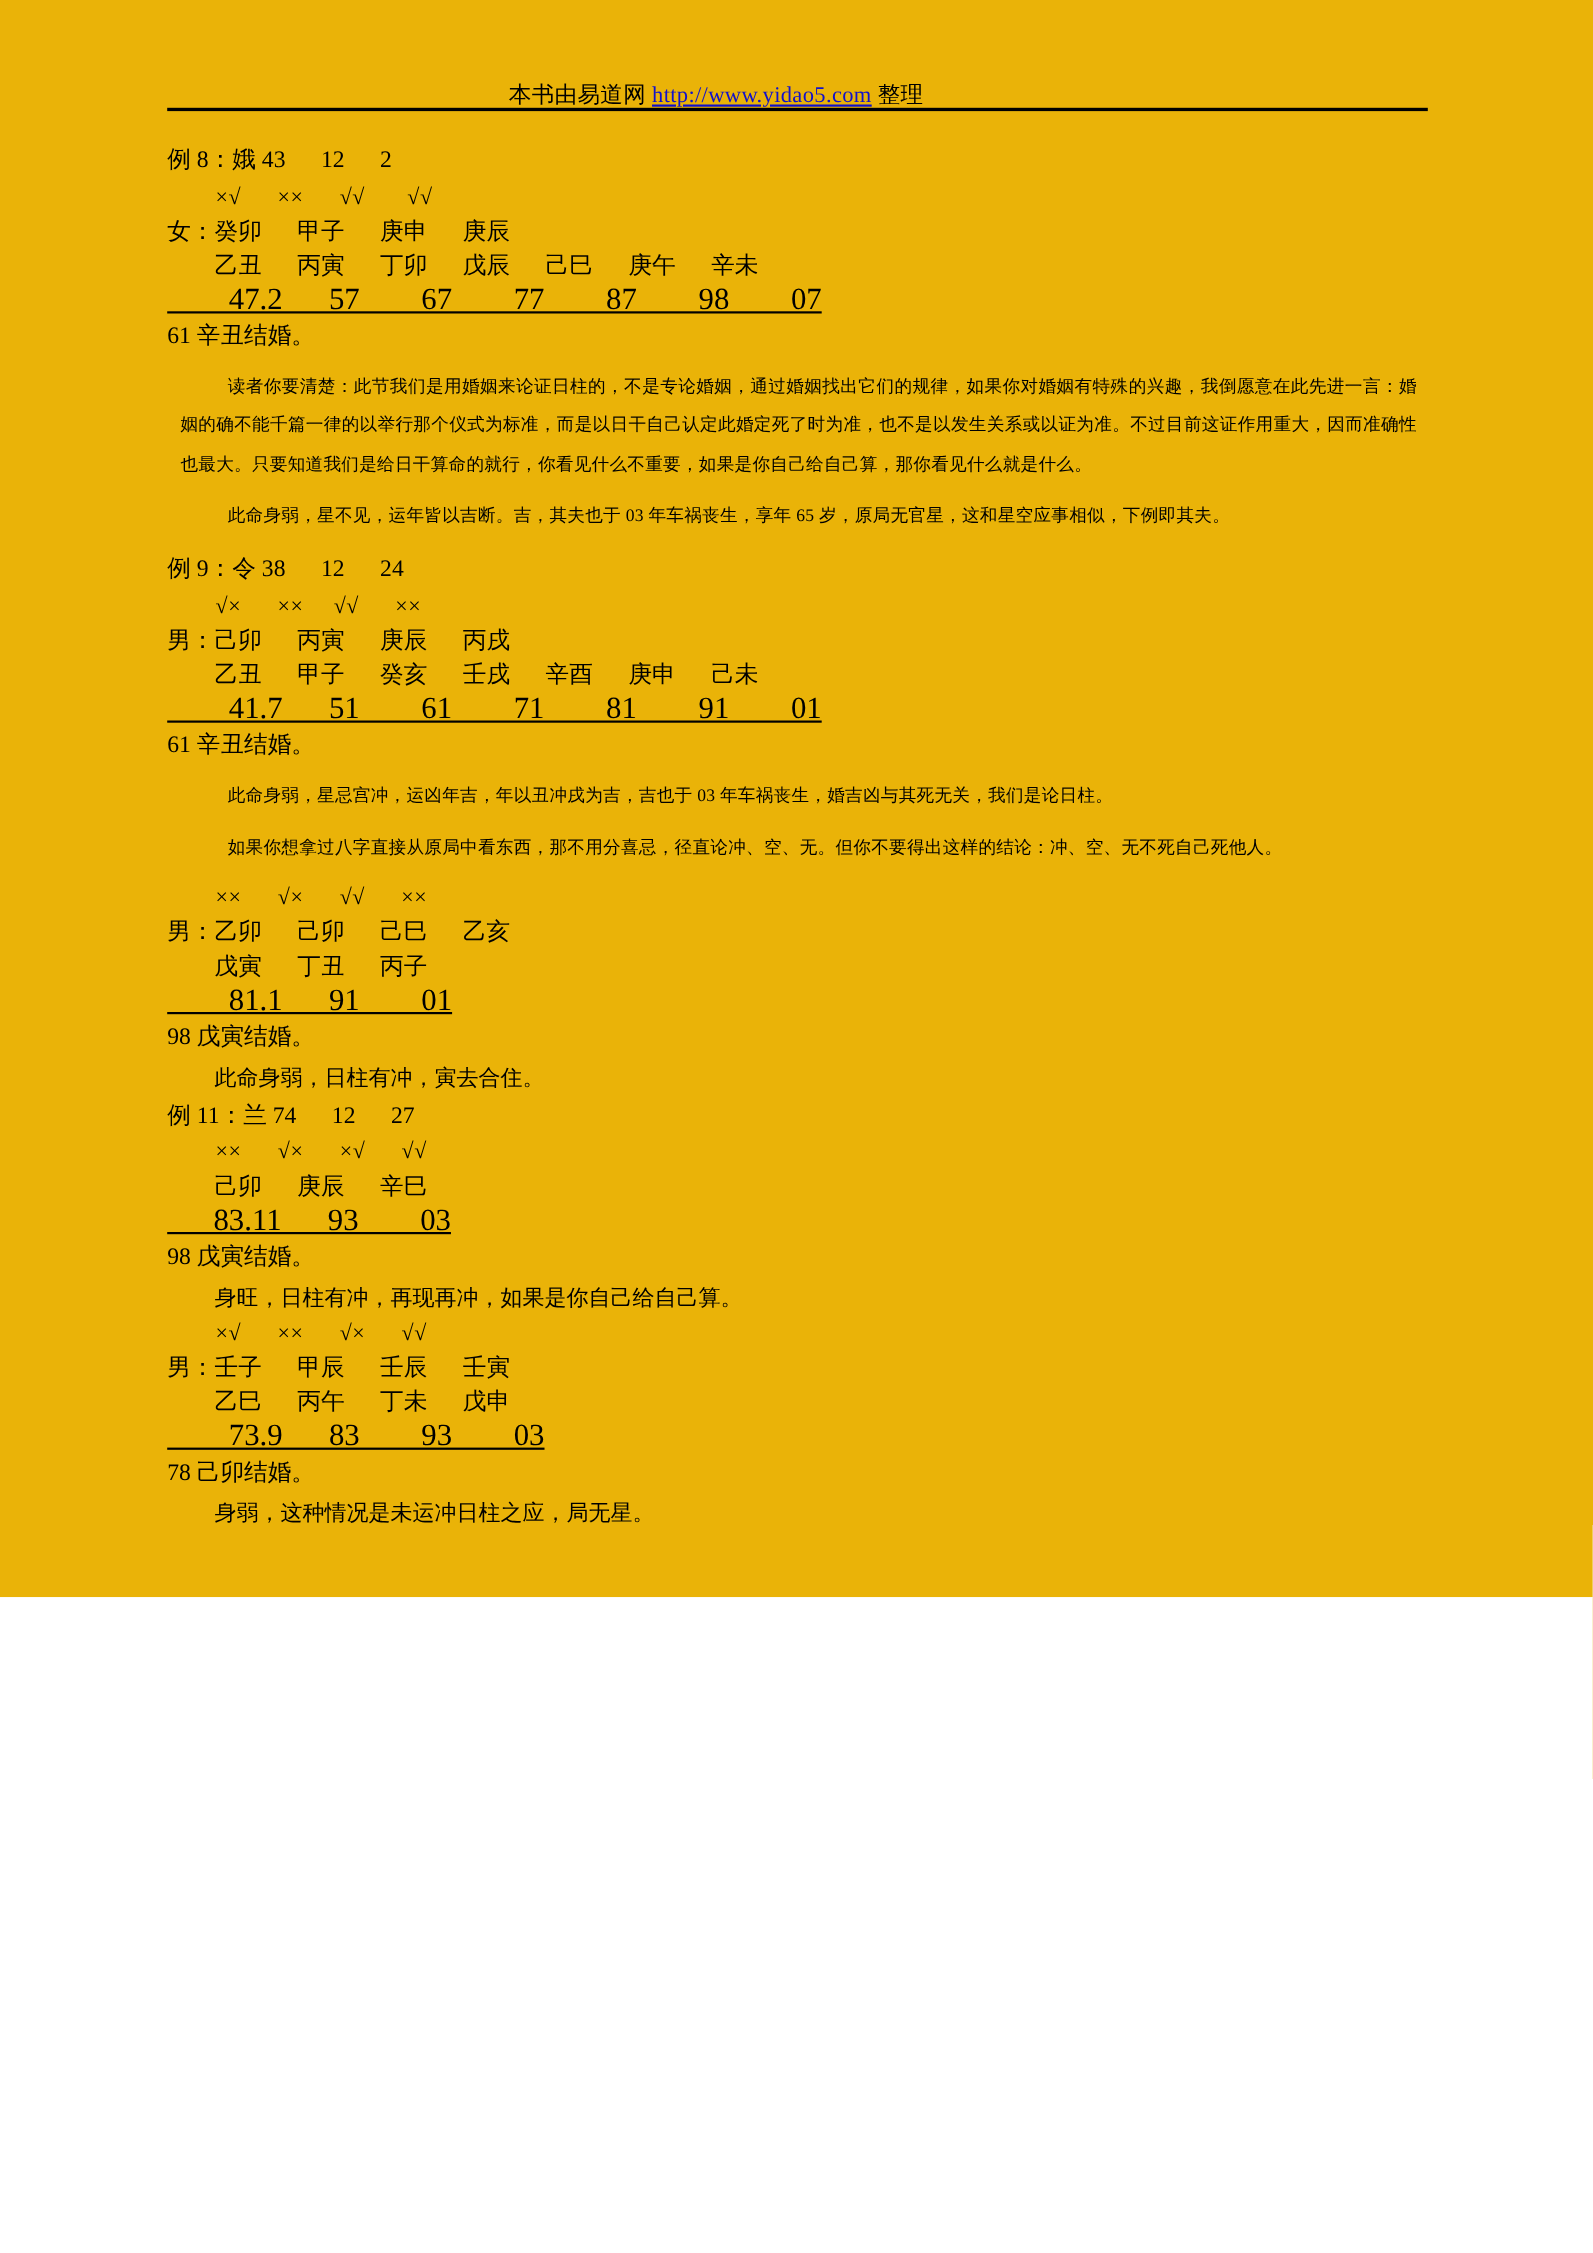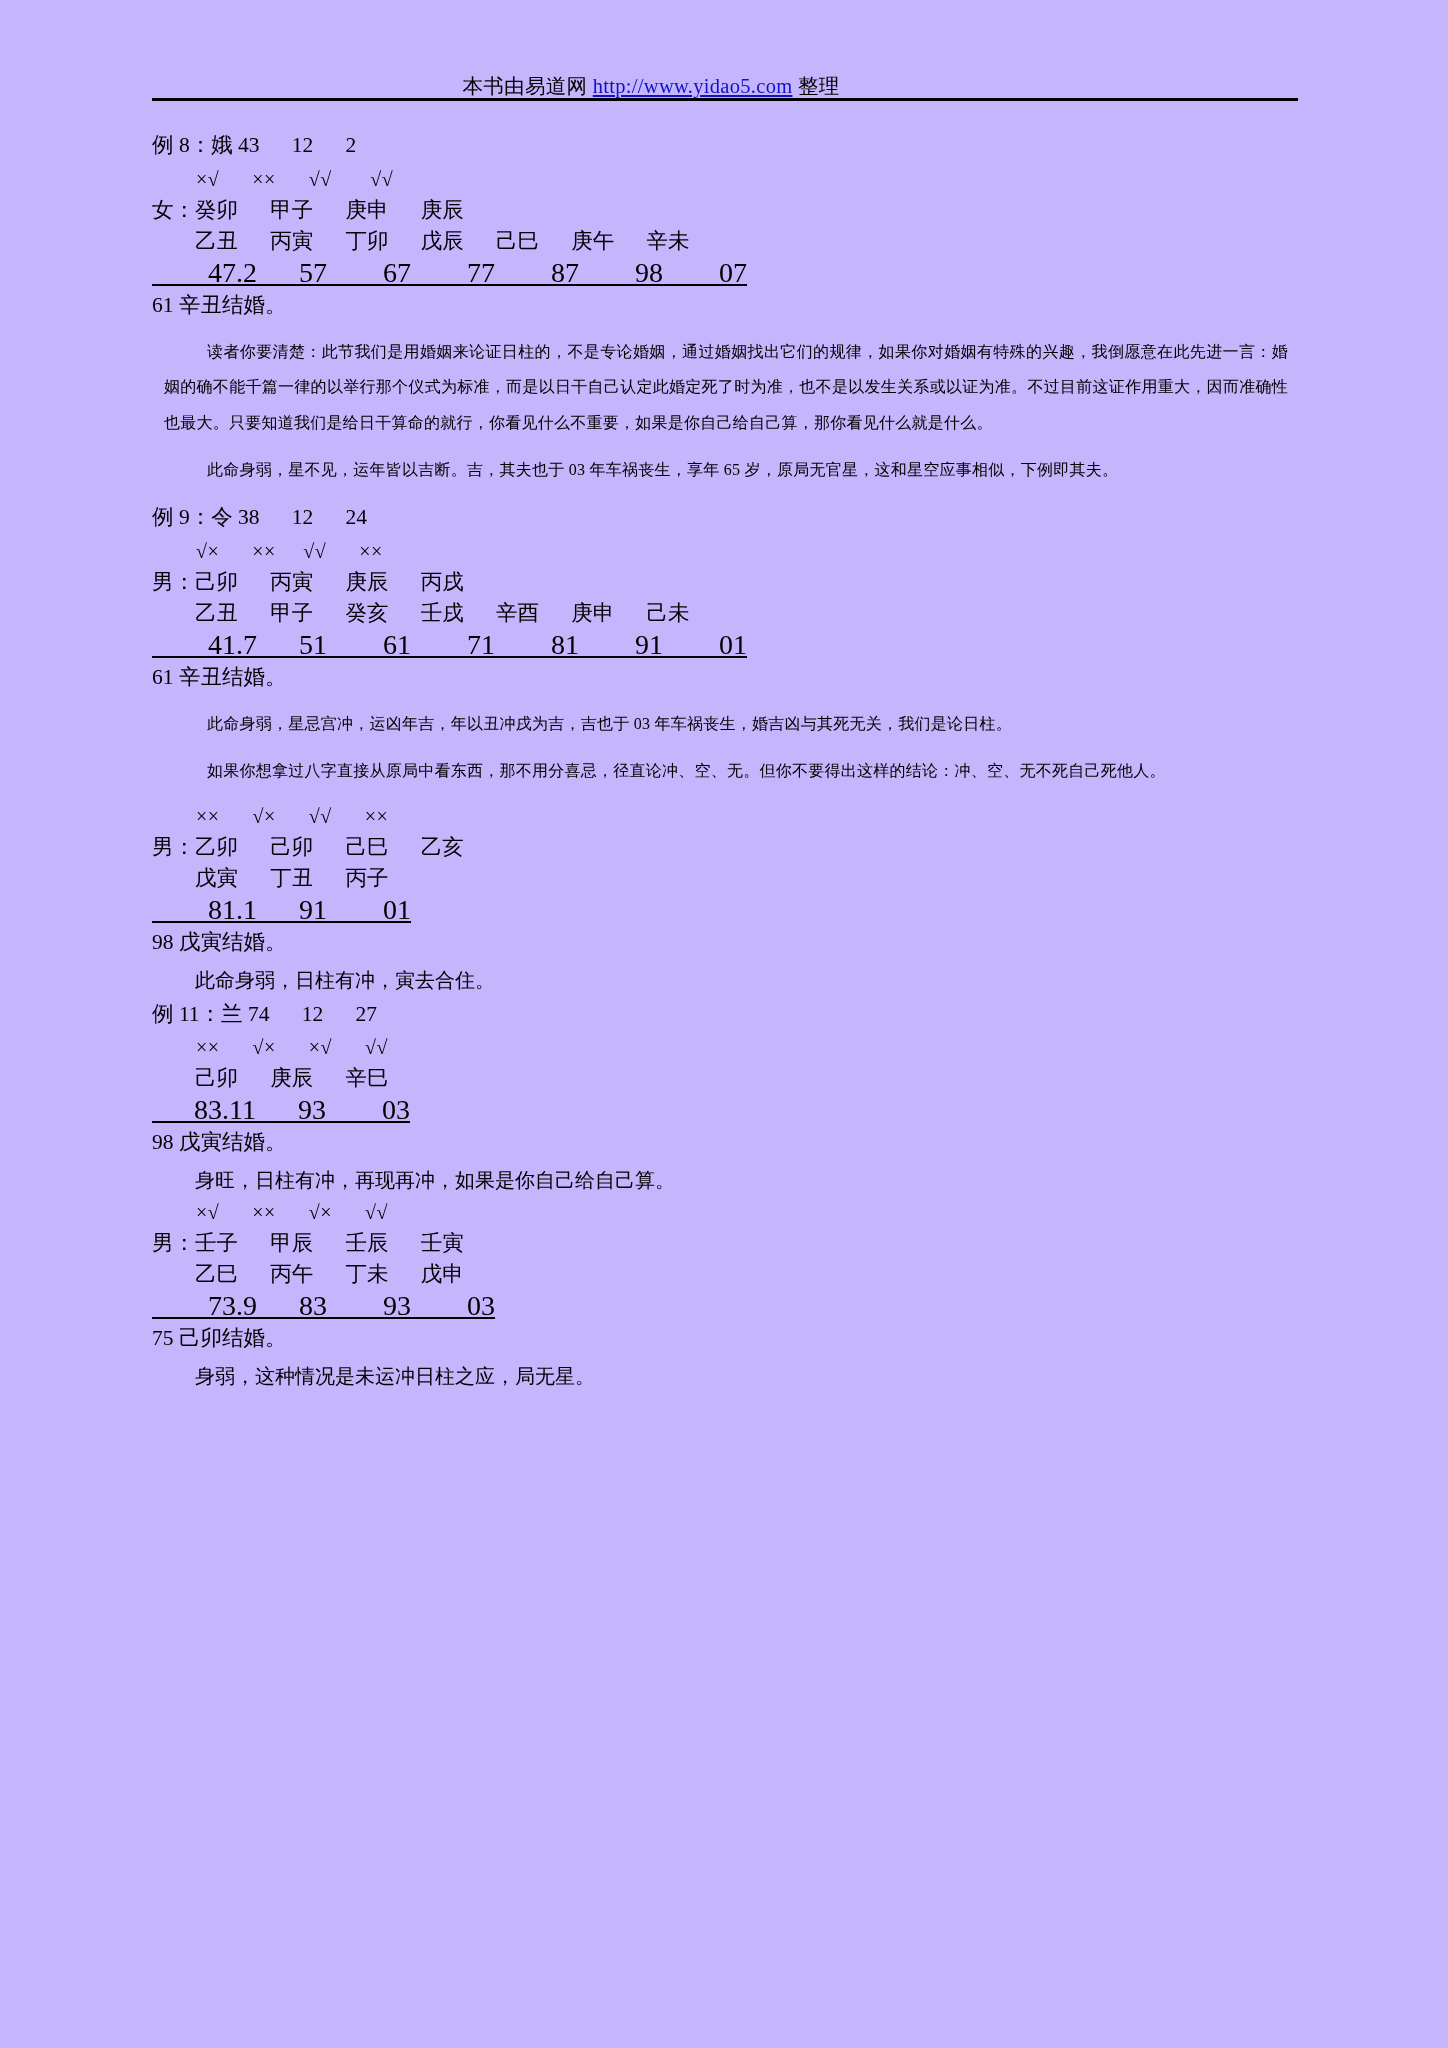--- a/index.html
+++ b/index.html
@@ -7,22 +7,22 @@
     padding: 0;
     background: #ffffff;
   }
   body {
     font-family: "Liberation Serif", "DejaVu Serif", serif;
     color: #000000;
   }
   .page {
     position: relative;
     width: 1448px;
-    height: 2048px;
-    background: #c4b5fd;
+    height: 1452px;
+    background: #eab308;
     box-sizing: border-box;
     overflow: hidden;
   }
   .header {
     position: absolute;
     left: 0;
     right: 0;
     top: 72px;
     text-align: center;
     padding-right: 146px;
@@ -143,19 +143,19 @@
     <div class="nums">      83.11      93        03</div>
     <div class="stmt">98 戊寅结婚。</div>
 
     <div class="gap-s"></div>
     <div class="note">身旺，日柱有冲，再现再冲，如果是你自己给自己算。</div>
 
     <div class="marks">        ×√      ××      √×      √√</div>
     <div class="pillars">男：壬子      甲辰      壬辰      壬寅</div>
     <div class="pillars">        乙巳      丙午      丁未      戊申</div>
     <div class="nums">        73.9      83        93        03</div>
-    <div class="stmt">75 己卯结婚。</div>
+    <div class="stmt">78 己卯结婚。</div>
 
     <div class="gap-s"></div>
     <div class="note">身弱，这种情况是未运冲日柱之应，局无星。</div>
 
   </div>
 </div>
 
 </body></html>

